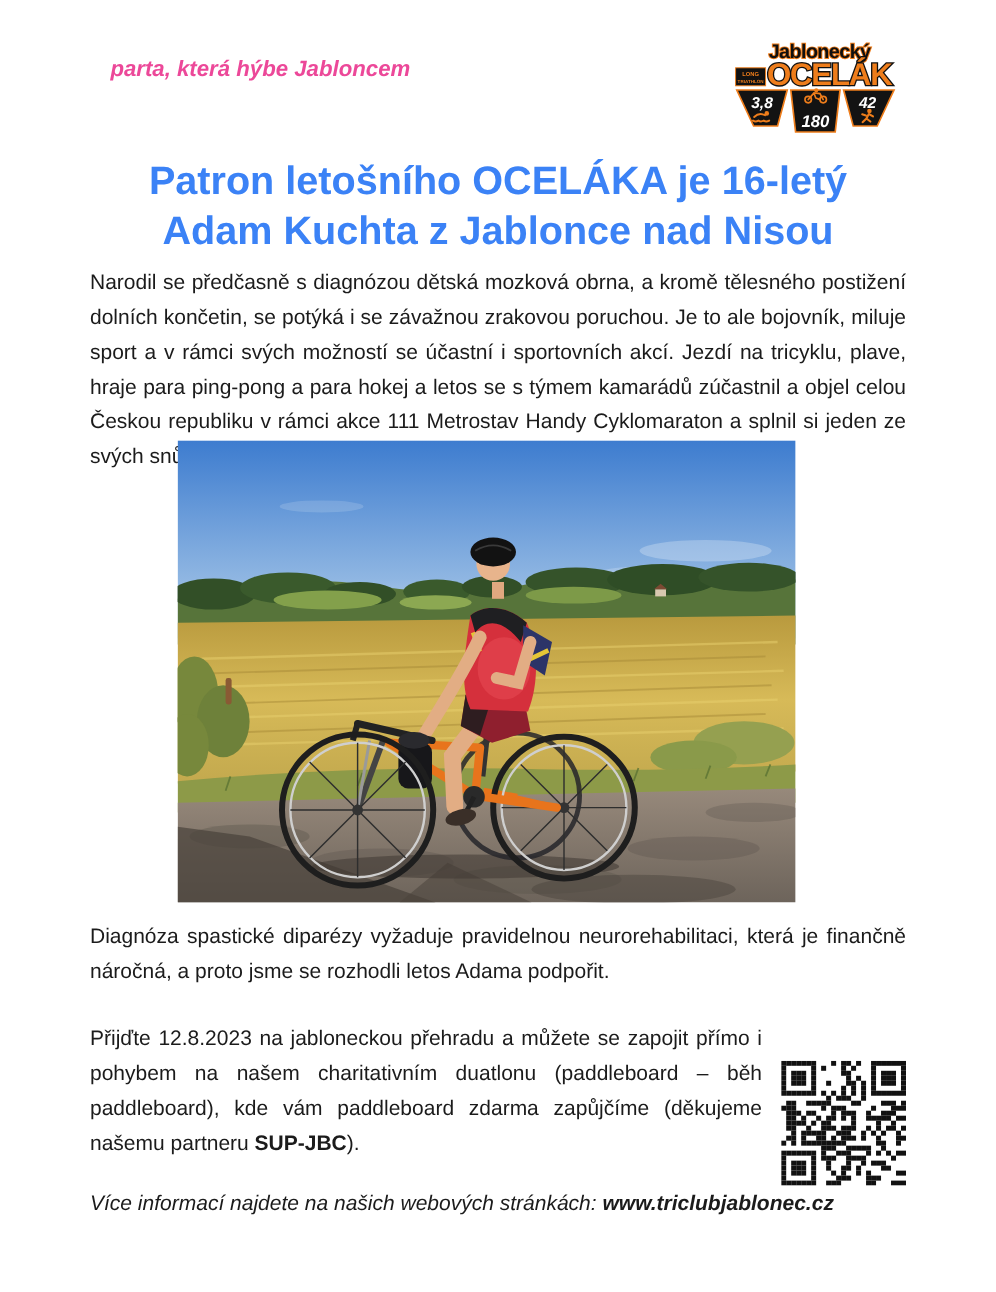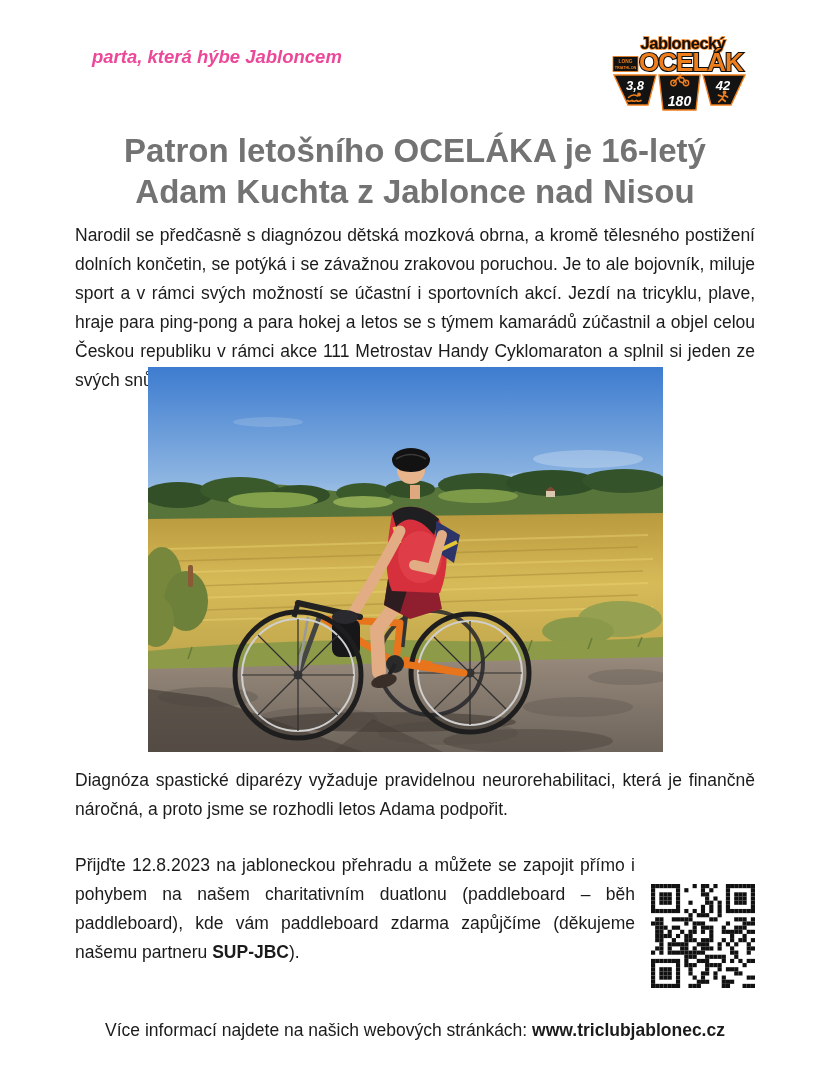--- a/index.html
+++ b/index.html
@@ -17,29 +17,29 @@
     filter:drop-shadow(2px 2px 0 rgba(110,115,25,.45));
     white-space:nowrap;
   }
   .triclub-slogan{
     margin:4px 0 0 22px;font-weight:700;font-style:italic;font-size:18.5px;
     color:#ec4899;white-space:nowrap;
   }
   .ocelak{position:absolute;left:612px;top:33px;width:135px;height:78px;}
   
   .title{position:absolute;left:0;top:130px;width:830px;text-align:center;
-    font-weight:700;font-size:33px;line-height:41px;color:#737373;}
+    font-weight:700;font-size:33px;line-height:41px;color:#3b82f6;}
   
   .para{position:absolute;left:75px;width:680px;font-size:17.5px;line-height:29px;
     text-align:justify;}
   .para p{margin:0;}
   #p1{top:221px;}
   #p2{top:766px;}
   #p3{top:851px;}
-  #footer{top:1016px;text-align:center;}
+  #footer{top:988px;text-align:left;font-style:italic;}
   .b{font-weight:700;}
   
   .photo{position:absolute;left:148px;top:367px;width:515px;height:385px;}
   .photo svg{display:block;}
   
   .qr{float:right;width:104px;height:104px;margin:33px 0 8px 16px;background:#fff;
       padding:0;}
 </style>
 </head>
 <body>

